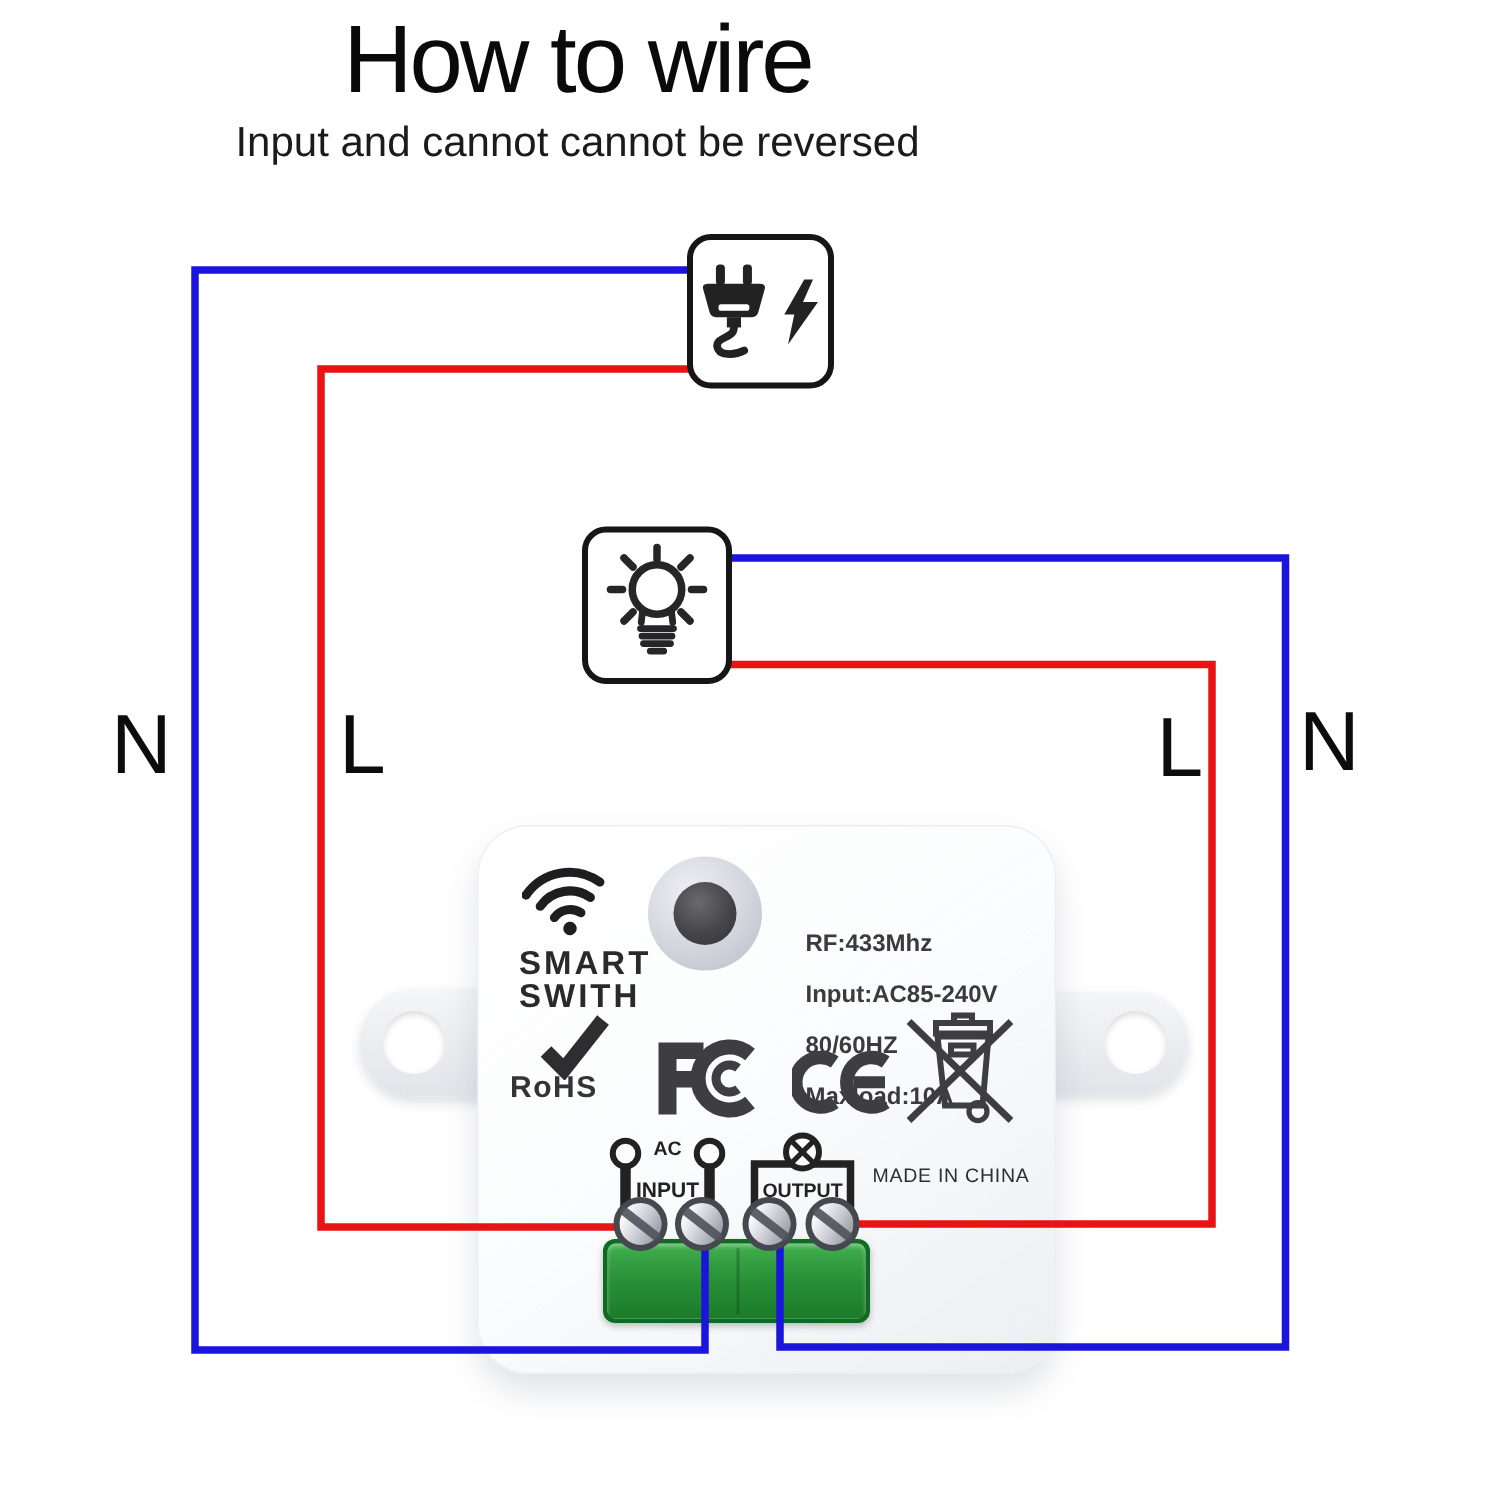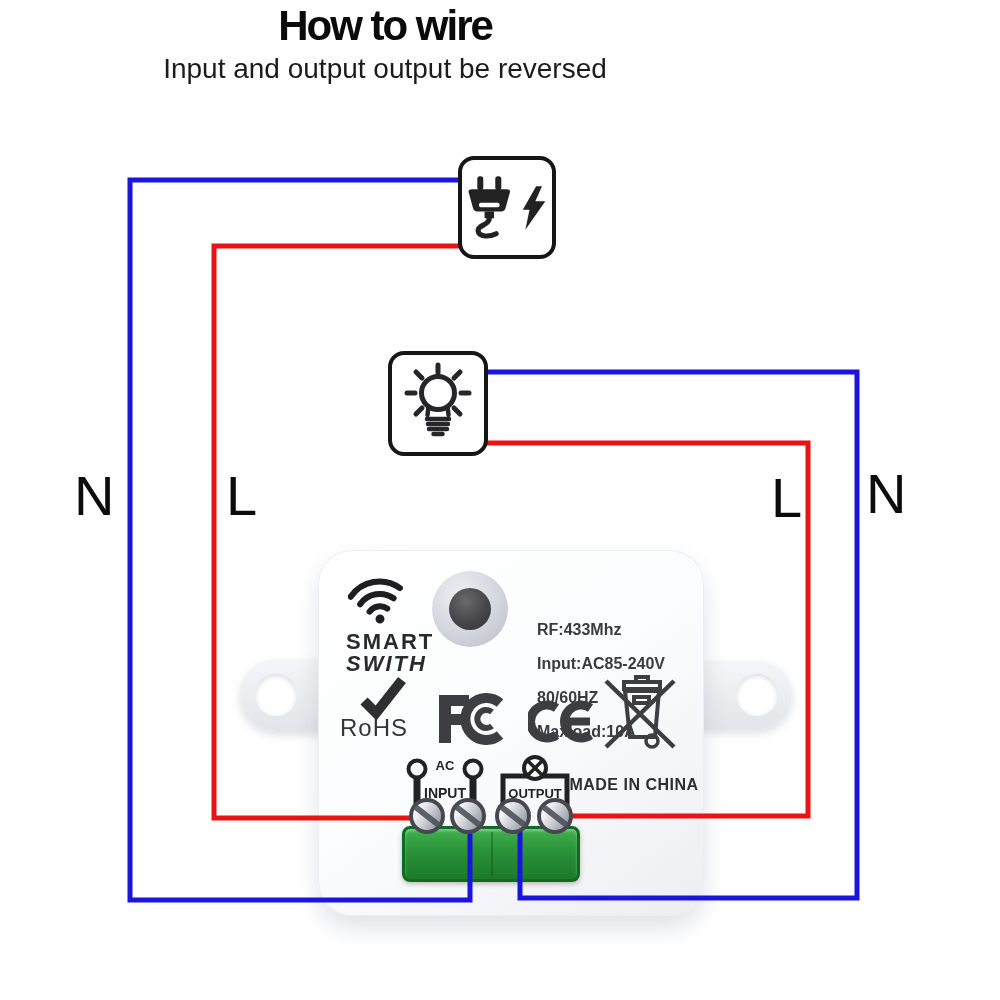--- a/index.html
+++ b/index.html
@@ -1,21 +1,21 @@
 <!DOCTYPE html>
 <html><head>
 <meta charset="utf-8">
 <style>
   html,body{margin:0;padding:0;background:#fff;}
   .canvas{position:relative;width:1000px;height:1000px;background:#ffffff;overflow:hidden;
           font-family:"Liberation Sans",sans-serif;color:#111;}
 
   
   .hdr{position:absolute;left:60px;top:2px;width:650px;text-align:center;}
-  .hdr h1{margin:0;font-size:42px;font-weight:bold;letter-spacing:-2px;color:#0a0a0a;}
+  .hdr h1{margin:0;font-size:64px;font-weight:normal;letter-spacing:-2px;color:#0a0a0a;}
   .hdr p{margin:3px 0 0;font-size:28px;color:#1b1b1b;}
 
   
   .big-label{position:absolute;font-size:56px;font-weight:400;color:#0c0c0c;line-height:1;}
 
   
   .iconbox{position:absolute;background:#fff;border:4px solid #161616;border-radius:16px;
            display:flex;align-items:center;justify-content:center;z-index:35;}
   #plug-box{left:458px;top:156px;width:90px;height:95px;gap:7px;}
   #bulb-box{left:388px;top:351px;width:92px;height:97px;}
@@ -41,27 +41,27 @@
 
   #wifi-svg{left:30px;top:21px;}
   .brand{left:28px;top:81px;font-size:22px;font-weight:bold;letter-spacing:2px;
          line-height:21px;color:#2a2a2c;}
   #btn-outer{left:114px;top:21px;width:76px;height:76px;border-radius:50%;
              background:radial-gradient(circle at 38% 32%,#eff0f4 0%,#d2d5dc 55%,#b9bcc5 100%);}
   #btn-inner{position:absolute;left:17px;top:17px;width:42px;height:42px;border-radius:50%;
              background:radial-gradient(circle at 40% 32%,#6a6a6e 0%,#46464a 55%,#333336 100%);}
   .specs{left:219px;top:63px;font-size:16px;font-weight:bold;line-height:34px;color:#3b3b3e;}
   #check-svg{left:42px;top:126px;}
-  .rohs{left:22px;top:164px;font-size:24px;font-weight:normal;color:#343437;letter-spacing:1px;}
+  .rohs{left:22px;top:164px;font-size:20px;font-weight:bold;color:#343437;letter-spacing:1px;}
   #fcc-svg{left:118px;top:142px;}
   #ce-svg{left:210px;top:148px;}
   #weee-svg{left:285px;top:124px;}
   #schem-svg{left:75px;top:199px;}
-  .madein{left:238px;top:226px;width:156px;text-align:center;font-size:16px;
-          font-weight:bold;color:#2e2e31;letter-spacing:.5px;}
+  .madein{left:238px;top:226px;width:156px;text-align:center;font-size:13px;
+          font-weight:normal;color:#2e2e31;letter-spacing:.5px;}
   #tblock{left:84px;top:276px;width:178px;height:56px;border-radius:8px;
           background:linear-gradient(180deg,#41b04f 0%,#2a9238 45%,#1b7a29 100%);
           border:3px solid #0f6b22;box-sizing:border-box;
           box-shadow:inset 0 2px 3px rgba(255,255,255,.35), 0 2px 5px rgba(0,0,0,.25);}
   #tblock .seam{position:absolute;left:50%;top:3px;bottom:3px;width:2px;background:rgba(10,70,20,.35);}
 
   
   .screw{position:absolute;width:28px;height:28px;border-radius:50%;border:4px solid #45494f;
          background:linear-gradient(120deg,#f7f7f9 20%,#c7cad0 55%,#8e929a 95%);z-index:40;}
   .screw .slot{position:absolute;left:-2px;top:11px;width:32px;height:6px;border-radius:3px;
@@ -69,21 +69,21 @@
 
   svg text{font-family:"Liberation Sans",sans-serif;font-weight:bold;fill:#222;}
 </style>
 </head>
 <body>
 
 <div class="canvas">
 
   <div class="hdr">
     <h1>How to wire</h1>
-    <p>Input and output output be reversed</p>
+    <p>Input and cannot cannot be reversed</p>
   </div>
 
   <div class="big-label" style="left:74px;top:468px;">N</div>
   <div class="big-label" style="left:226px;top:468px;">L</div>
   <div class="big-label" style="left:771px;top:470px;">L</div>
   <div class="big-label" style="left:866px;top:466px;">N</div>
 
   <div class="ear" id="ear-left">
     <div class="hole"></div>
   </div>
@@ -94,21 +94,21 @@
   <div id="device">
     <svg id="wifi-svg" width="64" height="56" viewBox="0 0 64 56">
       <g transform="rotate(-10 32 48)" stroke="#1e1e20" stroke-width="6" stroke-linecap="round" fill="none">
         <path d="M 23 39 A 13 13 0 0 1 41 39"></path>
         <path d="M 15 30 A 24 24 0 0 1 49 30"></path>
         <path d="M 7 21 A 35 35 0 0 1 57 21"></path>
         <circle cx="32" cy="48" r="4.5" fill="#1e1e20" stroke="none"></circle>
       </g>
     </svg>
     <div class="brand" style="top:81px;">SMART</div>
-    <div class="brand" style="top:103px;font-style:italic;">SWITH</div>
+    <div class="brand" style="top:103px;">SWITH</div>
 
     <div id="btn-outer">
       <div id="btn-inner"></div>
     </div>
 
     <div class="specs">
       <div>RF:433Mhz</div>
       <div>Input:AC85-240V 80/60HZ</div>
       <div>Maxload:10A</div>
     </div>

